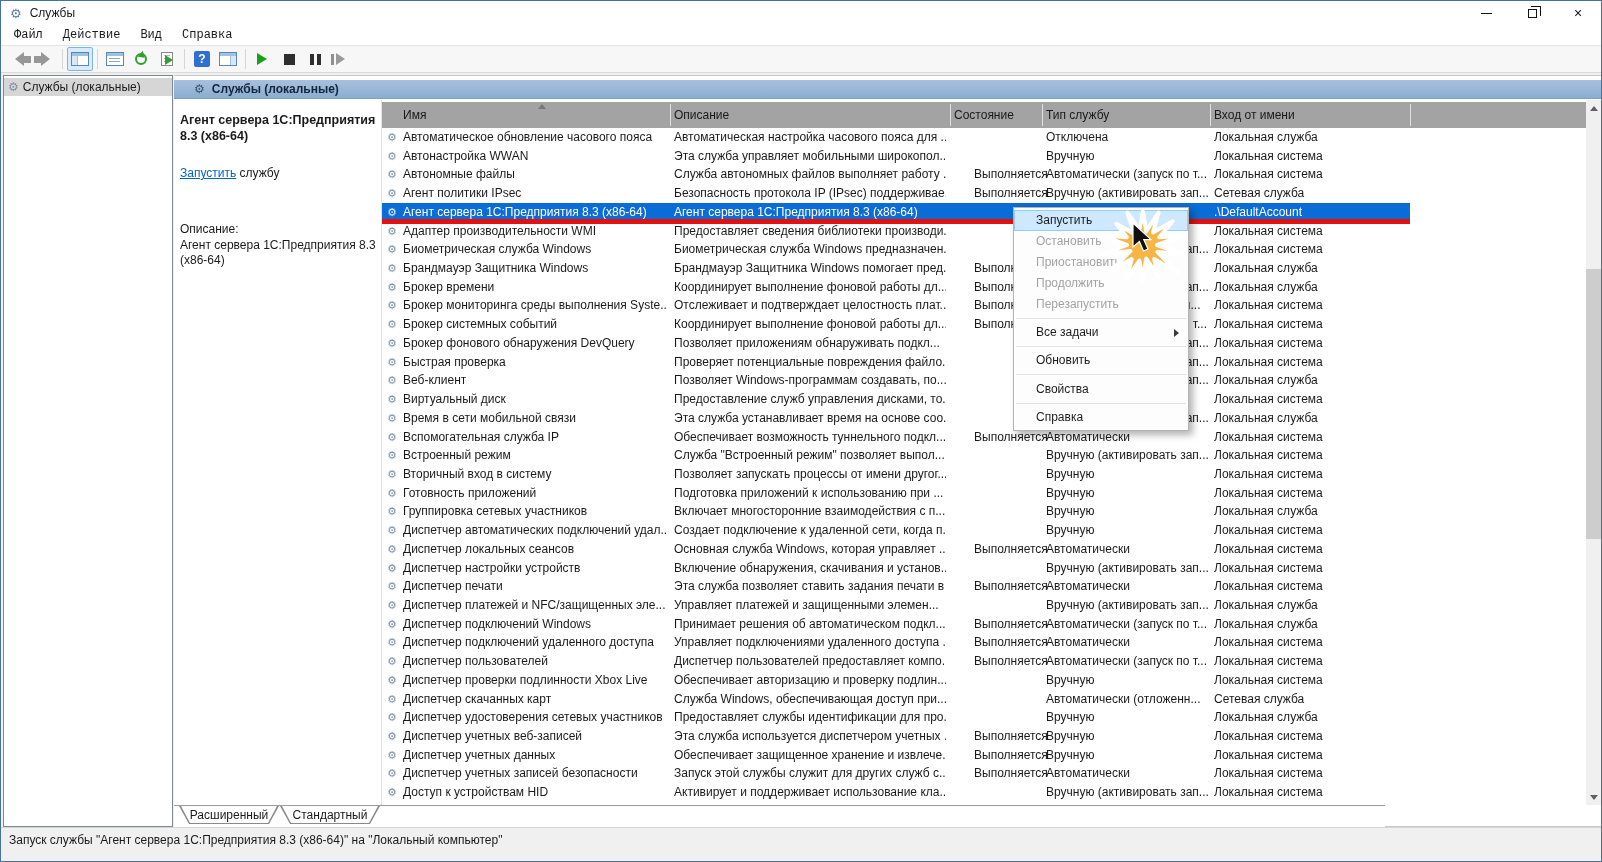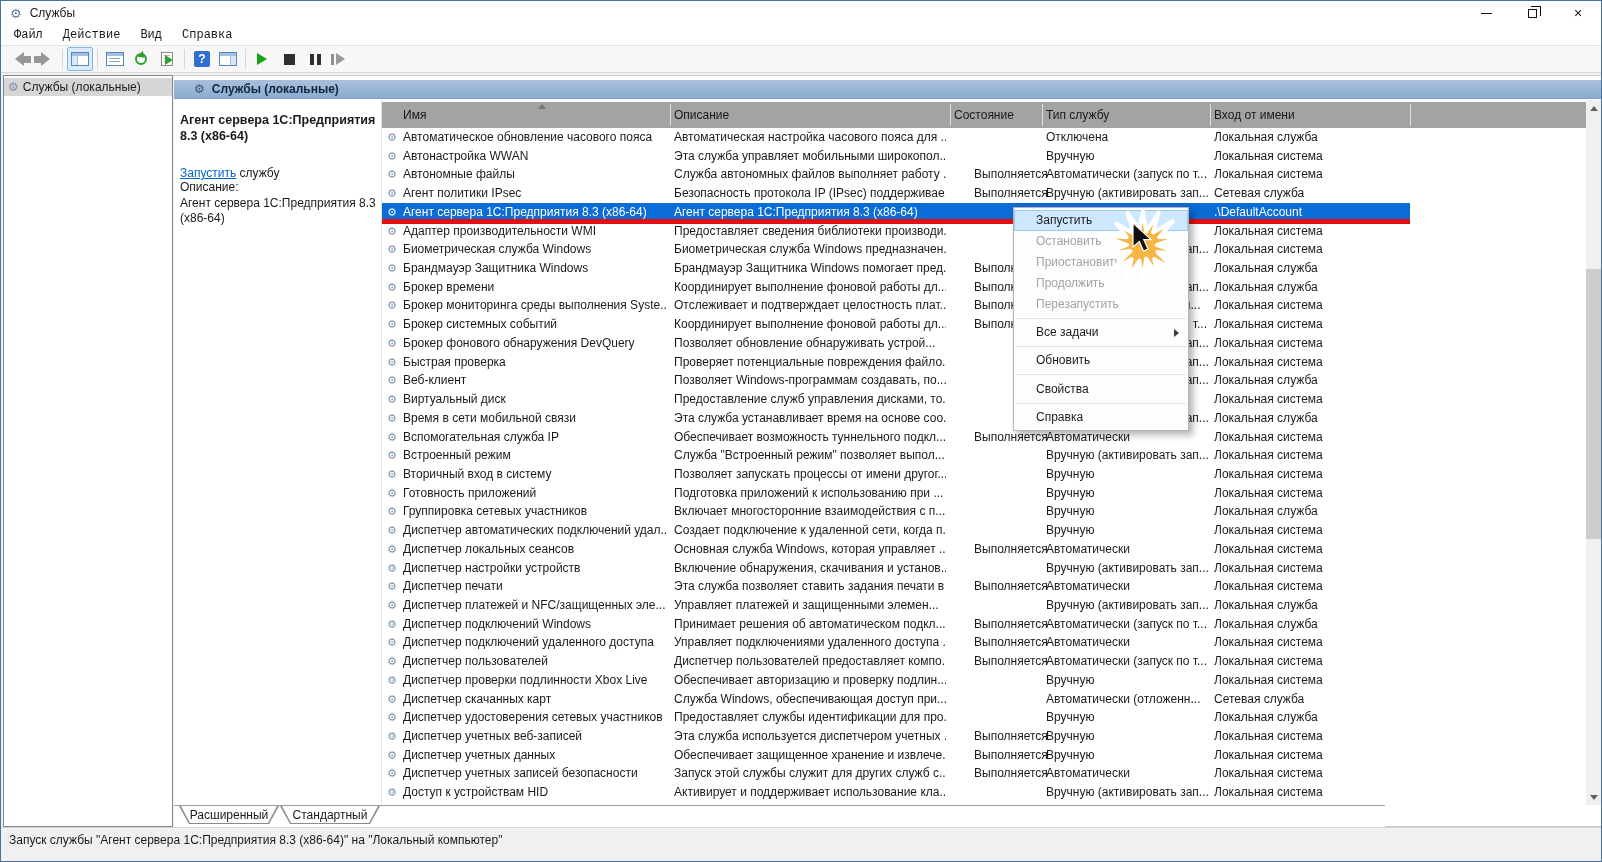--- a/index.html
+++ b/index.html
@@ -63,21 +63,21 @@
   #rightpane { position:absolute; left:173px; top:2px; width:1429px; height:752px; background:#fff; border:1px solid #c9c9c9; border-left:none; }
   #band { position:absolute; left:0; top:4px; width:1427px; height:19px; background:linear-gradient(to bottom,#a9c0dc,#8badd1); border-bottom:1px solid #7d9dc1; display:flex; align-items:center; }
   #band .gear { font-size:12px; color:#39536f; margin-left:20px; margin-right:7px; }
   #band-label { font-weight:600; color:#10263e; }
 
   
   #extpane { position:absolute; left:0; top:24px; width:207px; height:705px; background:#fff; padding:12px 8px 0 6px; }
   #ext-title { font-weight:bold; font-size:12.5px; width:198px; line-height:16px; }
   #ext-action { margin-top:22px; }
   #ext-link { color:#0563c1; text-decoration:underline; }
-  #ext-desc-label { }
+  #ext-desc-label { margin-top:42px; }
   #ext-desc { margin-top:2px; width:198px; line-height:15px; }
 
   
   #list { position:absolute; left:207px; top:24px; width:1205px; height:705px; background:#fff; border-left:1px solid #e2e2e2; overflow:hidden; }
   #lheader { position:absolute; left:0; top:2px; width:1205px; height:26px; background:#a3a3a3; }
   .hc { position:absolute; top:0; height:26px; line-height:26px; color:#191919; white-space:nowrap; }
   .hsep { position:absolute; top:2px; width:1px; height:22px; background:#e0e0e0; }
   #sortcaret { position:absolute; left:156px; top:2px; width:0; height:0; border-left:4px solid transparent; border-right:4px solid transparent; border-bottom:5px solid #777; }
   #rows { position:absolute; left:0; top:28px; width:1205px; }
   .row { position:relative; height:18.72px; width:1028px; }
@@ -327,21 +327,21 @@
               <span class="c ci">⚙</span>
               <span class="c cn">Брокер системных событий</span>
               <span class="c cd">Координирует выполнение фоновой работы дл...</span>
               <span class="c cs">Выполняется</span>
               <span class="c ct">Автоматически (запуск по т...</span>
               <span class="c cl">Локальная система</span>
             </div>
             <div class="row">
               <span class="c ci">⚙</span>
               <span class="c cn">Брокер фонового обнаружения DevQuery</span>
-              <span class="c cd">Позволяет обновление обнаруживать устрой...</span>
+              <span class="c cd">Позволяет приложениям обнаруживать подкл...</span>
               <span class="c cs"></span>
               <span class="c ct">Вручную (активировать зап...</span>
               <span class="c cl">Локальная система</span>
             </div>
             <div class="row">
               <span class="c ci">⚙</span>
               <span class="c cn">Быстрая проверка</span>
               <span class="c cd">Проверяет потенциальные повреждения файло...</span>
               <span class="c cs"></span>
               <span class="c ct">Вручную (активировать зап...</span>

